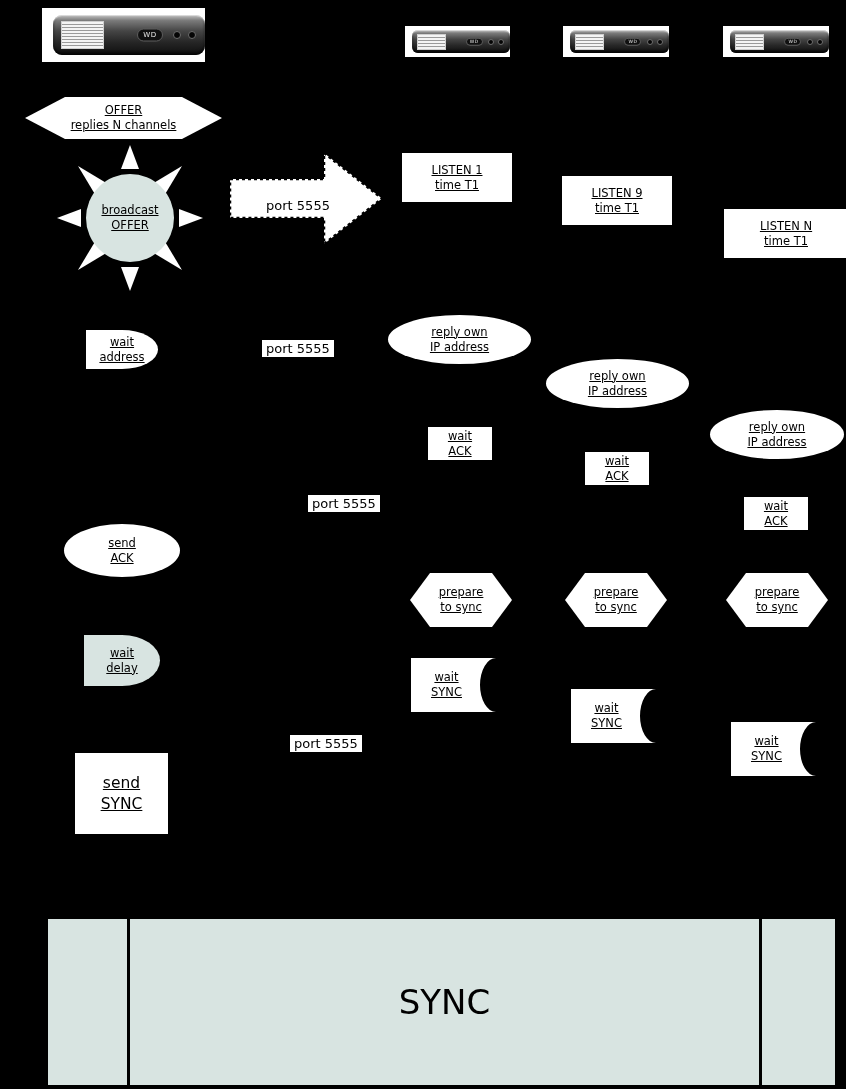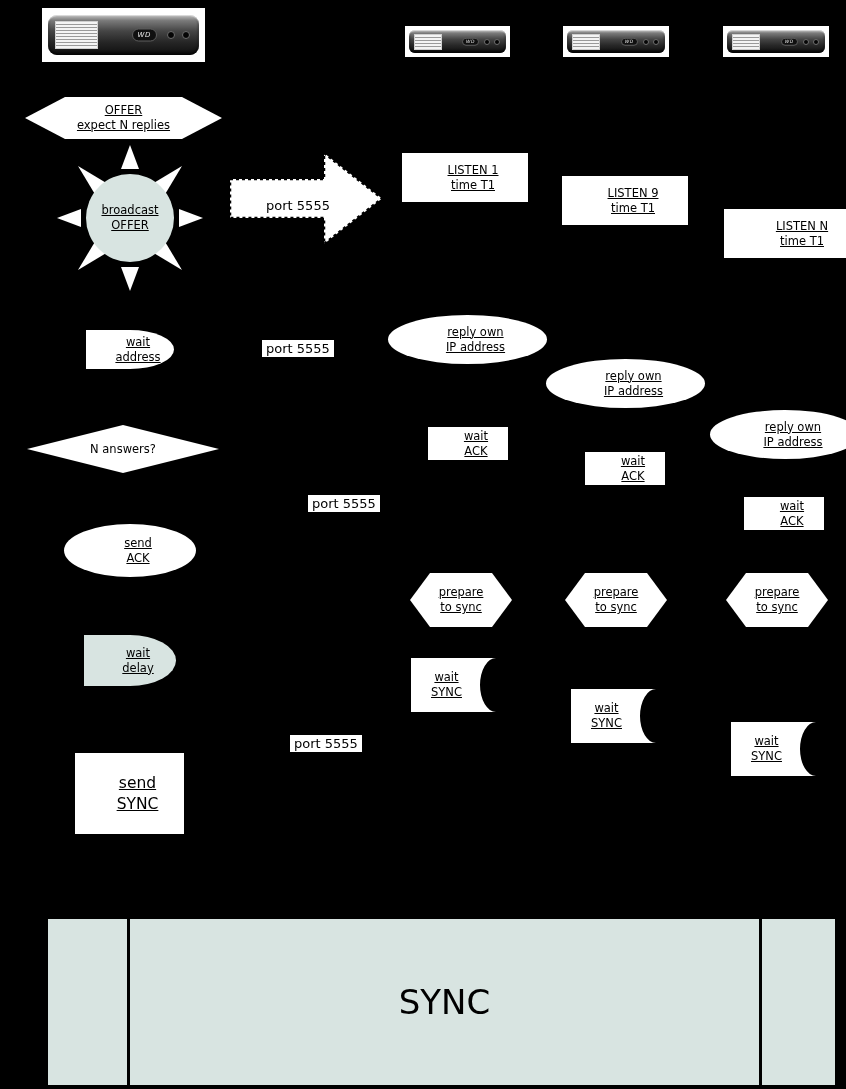--- a/index.html
+++ b/index.html
@@ -9,21 +9,21 @@
     --text:#000000;
   }
   html,body{margin:0;padding:0;background:#000;}
   #stage{
     position:relative;width:846px;height:1089px;background:var(--background);
     font-family:"DejaVu Sans",sans-serif;overflow:hidden;
   }
   
   .shape{
     position:absolute;background:var(--shape);color:var(--text);
-    display:flex;align-items:center;justify-content:center;text-align:center;padding-left:16px;
+    display:flex;align-items:center;justify-content:center;text-align:center;
   }
   .ellipse{border-radius:50%;}
   .delay{border-radius:0 50% 50% 0;}
   .lines span{display:block;line-height:1.3;text-decoration:underline;}
   .f11{font-size:11.5px;}
   .f13{font-size:13px;}
   .f15{font-size:15.5px;}
   .svgwrap{position:absolute;}
   .svgwrap svg{display:block;width:100%;height:100%;}
   .overlay{
@@ -31,21 +31,21 @@
     text-align:center;color:var(--text);
   }
   .fill-shape{fill:var(--shape);}
   .fill-accent{fill:var(--accent);}
   .port{
     position:absolute;background:var(--shape);color:var(--text);
     font-size:13px;padding:1px 4px;white-space:nowrap;
   }
   
   .device-photo{
-    position:absolute;background:#ffffff;display:flex;align-items:center;justify-content:center;font-style:italic;
+    position:absolute;background:#ffffff;display:flex;align-items:center;justify-content:flex-end;
   }
   .device-body{
     position:relative;width:93%;height:74%;border-radius:9px;
     background:linear-gradient(180deg,#c2c2c2 0%,#7a7a7a 14%,#454545 40%,#262626 68%,#0e0e0e 100%);
     box-shadow:inset 0 1px 1px rgba(255,255,255,.55), inset 0 -2px 3px rgba(0,0,0,.8);
   }
   .device-sticker{
     position:absolute;left:5%;top:16%;width:27%;height:64%;
     background:repeating-linear-gradient(180deg,#f4f4f4 0 2px,#9a9a9a 2px 3px);
     border:1px solid #cfcfcf;
@@ -123,21 +123,21 @@
     </div>
   </div>
 
   <div class="svgwrap" style="left:25px;top:97px;width:197px;height:42px;">
     <svg viewBox="0 0 197 42" preserveAspectRatio="none">
       <polygon class="fill-shape" points="0,21 40,0 157,0 197,21 157,42 40,42"></polygon>
     </svg>
     <div class="overlay lines f11">
       <div>
         <span>OFFER</span>
-        <span>expect N replies</span>
+        <span>replies N channels</span>
       </div>
     </div>
   </div>
 
   <div class="svgwrap" style="left:55px;top:143px;width:150px;height:150px;">
     <svg viewBox="0 0 150 150">
       <polygon class="fill-shape" points="75,2 66,26 84,26"></polygon>
       <polygon class="fill-shape" points="75,148 66,124 84,124"></polygon>
       <polygon class="fill-shape" points="2,75 26,66 26,84"></polygon>
       <polygon class="fill-shape" points="148,75 124,66 124,84"></polygon>
@@ -212,28 +212,20 @@
       <span>IP address</span>
     </div>
   </div>
   <div class="shape ellipse lines f11" style="left:710px;top:410px;width:134px;height:49px;">
     <div>
       <span>reply own</span>
       <span>IP address</span>
     </div>
   </div>
 
-  <div class="svgwrap" style="left:27px;top:425px;width:192px;height:48px;">
-    <svg viewBox="0 0 192 48" preserveAspectRatio="none">
-      <polygon class="fill-shape" points="96,0 192,24 96,48 0,24"></polygon>
-    </svg>
-    <div class="overlay f11">
-      <span>N answers?</span>
-    </div>
-  </div>
 
   <div class="shape lines f11" style="left:428px;top:427px;width:64px;height:33px;">
     <div>
       <span>wait</span>
       <span>ACK</span>
     </div>
   </div>
   <div class="shape lines f11" style="left:585px;top:452px;width:64px;height:33px;">
     <div>
       <span>wait</span>

